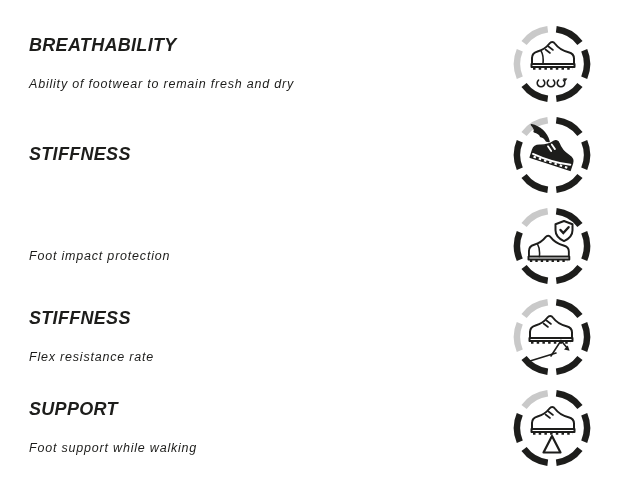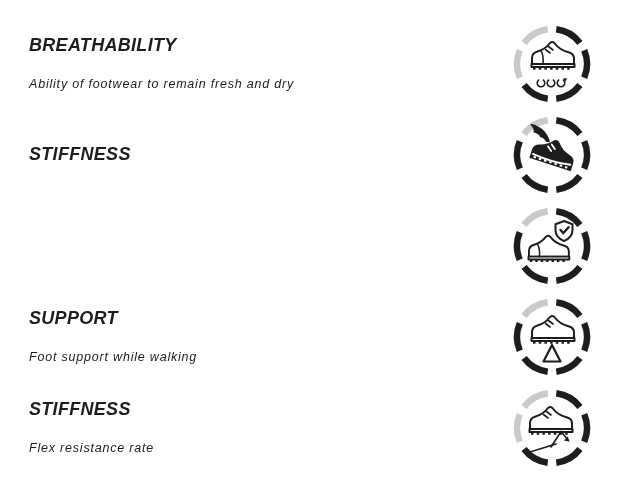--- a/index.html
+++ b/index.html
@@ -94,65 +94,40 @@
           <path class="p-white" d="M23.5 45.8 C37 47.3 52 46.8 62.5 44.6"></path>
           <line class="treads-white" x1="25" y1="48.4" x2="61" y2="48.4"></line>
           <path class="p-white" d="M38.5 31 l4.5 3.5 M35.5 34 l4.5 3.5"></path>
         </g>
       </svg>
     </div>
   </div>
 
   <div class="row">
     <div class="text-block">
+      <div class="feature-desc">Foot impact protection</div>
     </div>
     <div class="badge">
       <svg viewBox="0 0 82 82">
         <g>
             <path d="M45.27 6.26 A35 35 0 0 1 68.95 19.94" fill="none" stroke="#1d1d1b" stroke-width="6.5"></path>
             <path d="M73.22 27.32 A35 35 0 0 1 73.22 54.68" fill="none" stroke="#1d1d1b" stroke-width="6.5"></path>
             <path d="M68.95 62.06 A35 35 0 0 1 45.27 75.74" fill="none" stroke="#1d1d1b" stroke-width="6.5"></path>
             <path d="M36.73 75.74 A35 35 0 0 1 13.05 62.06" fill="none" stroke="#1d1d1b" stroke-width="6.5"></path>
             <path d="M8.78 54.68 A35 35 0 0 1 8.78 27.32" fill="none" stroke="#1d1d1b" stroke-width="6.5"></path>
             <path d="M13.05 19.94 A35 35 0 0 1 36.73 6.26" fill="none" stroke="#c9c9c9" stroke-width="6.5"></path>
           </g>
         <g transform="translate(-2 6) scale(0.95)">
           <path class="p-fill" d="M21 48 L21 42 C21 38.5 23 36.5 26.5 35.5 C31.5 34 35.5 31.5 38.5 27.5 C40 25.6 42.5 25.6 43.8 27.5 C46.8 31.5 52.5 35 57.5 36.3 C61 37.2 63 39.5 63 42.5 L63 48 Z"></path>
           <path class="p-fill" d="M20.5 48 L63.5 48 L63.5 51 L20.5 51 Z"></path>
           <line class="treads" x1="22" y1="52.6" x2="62" y2="52.6"></line>
           <path class="p-line" d="M30 34.8 C32 38 32.5 43 32 48"></path>
         </g>
         <path class="p-fill" d="M53 16 l8.5 3.2 v6 c0 5.5 -3.8 8.7 -8.5 10.9 c-4.7 -2.2 -8.5 -5.4 -8.5 -10.9 v-6 z"></path>
         <path class="p-line" style="stroke-width:2.4" d="M49.5 25 l2.8 3 l5.3 -5.8"></path>
-      </svg>
-    </div>
-  </div>
-
-  <div class="row">
-    <div class="text-block">
-      <div class="feature-title">SUPPORT</div>
-      <div class="feature-desc">Foot support while walking</div>
-    </div>
-    <div class="badge">
-      <svg viewBox="0 0 82 82">
-        <g>
-            <path d="M45.27 6.26 A35 35 0 0 1 68.95 19.94" fill="none" stroke="#1d1d1b" stroke-width="6.5"></path>
-            <path d="M73.22 27.32 A35 35 0 0 1 73.22 54.68" fill="none" stroke="#1d1d1b" stroke-width="6.5"></path>
-            <path d="M68.95 62.06 A35 35 0 0 1 45.27 75.74" fill="none" stroke="#1d1d1b" stroke-width="6.5"></path>
-            <path d="M36.73 75.74 A35 35 0 0 1 13.05 62.06" fill="none" stroke="#1d1d1b" stroke-width="6.5"></path>
-            <path d="M8.78 54.68 A35 35 0 0 1 8.78 27.32" fill="none" stroke="#1d1d1b" stroke-width="6.5"></path>
-            <path d="M13.05 19.94 A35 35 0 0 1 36.73 6.26" fill="none" stroke="#c9c9c9" stroke-width="6.5"></path>
-          </g>
-        <g transform="translate(0 -6)">
-          <path class="p-fill" d="M21 48 L21 42 C21 38.5 23 36.5 26.5 35.5 C31.5 34 35.5 31.5 38.5 27.5 C40 25.6 42.5 25.6 43.8 27.5 C46.8 31.5 52.5 35 57.5 36.3 C61 37.2 63 39.5 63 42.5 L63 48 Z"></path>
-          <path class="p-fill" d="M20.5 48 L63.5 48 L63.5 51 L20.5 51 Z"></path>
-          <line class="treads" x1="22" y1="52.6" x2="62" y2="52.6"></line>
-          <path class="p-line" d="M37.5 30.5 l4.5 3.5 M34.5 33.5 l4.5 3.5"></path>
-        </g>
-        <path class="p-fill" style="stroke-width:2.2" d="M41 49 L49.5 65.5 L32.5 65.5 Z"></path>
       </svg>
     </div>
   </div>
 
   <div class="row">
     <div class="text-block">
       <div class="feature-title">STIFFNESS</div>
       <div class="feature-desc">Flex resistance rate</div>
     </div>
     <div class="badge">
@@ -171,13 +146,39 @@
           <line class="treads" x1="22" y1="52.6" x2="62" y2="52.6"></line>
           <path class="p-line" d="M37.5 30.5 l4.5 3.5 M34.5 33.5 l4.5 3.5"></path>
         </g>
         <path class="p-line" d="M19 65 L45 57"></path>
         <path class="p-line" d="M40 60 L50 44.5 L56 51.8"></path>
         <path class="arrowhead" d="M58.6 54.8 L53 53.6 L56.8 49.6 Z"></path>
       </svg>
     </div>
   </div>
 
+  <div class="row">
+    <div class="text-block">
+      <div class="feature-title">SUPPORT</div>
+      <div class="feature-desc">Foot support while walking</div>
+    </div>
+    <div class="badge">
+      <svg viewBox="0 0 82 82">
+        <g>
+            <path d="M45.27 6.26 A35 35 0 0 1 68.95 19.94" fill="none" stroke="#1d1d1b" stroke-width="6.5"></path>
+            <path d="M73.22 27.32 A35 35 0 0 1 73.22 54.68" fill="none" stroke="#1d1d1b" stroke-width="6.5"></path>
+            <path d="M68.95 62.06 A35 35 0 0 1 45.27 75.74" fill="none" stroke="#1d1d1b" stroke-width="6.5"></path>
+            <path d="M36.73 75.74 A35 35 0 0 1 13.05 62.06" fill="none" stroke="#1d1d1b" stroke-width="6.5"></path>
+            <path d="M8.78 54.68 A35 35 0 0 1 8.78 27.32" fill="none" stroke="#1d1d1b" stroke-width="6.5"></path>
+            <path d="M13.05 19.94 A35 35 0 0 1 36.73 6.26" fill="none" stroke="#c9c9c9" stroke-width="6.5"></path>
+          </g>
+        <g transform="translate(0 -6)">
+          <path class="p-fill" d="M21 48 L21 42 C21 38.5 23 36.5 26.5 35.5 C31.5 34 35.5 31.5 38.5 27.5 C40 25.6 42.5 25.6 43.8 27.5 C46.8 31.5 52.5 35 57.5 36.3 C61 37.2 63 39.5 63 42.5 L63 48 Z"></path>
+          <path class="p-fill" d="M20.5 48 L63.5 48 L63.5 51 L20.5 51 Z"></path>
+          <line class="treads" x1="22" y1="52.6" x2="62" y2="52.6"></line>
+          <path class="p-line" d="M37.5 30.5 l4.5 3.5 M34.5 33.5 l4.5 3.5"></path>
+        </g>
+        <path class="p-fill" style="stroke-width:2.2" d="M41 49 L49.5 65.5 L32.5 65.5 Z"></path>
+      </svg>
+    </div>
+  </div>
+
 </div>
 
 </body></html>

